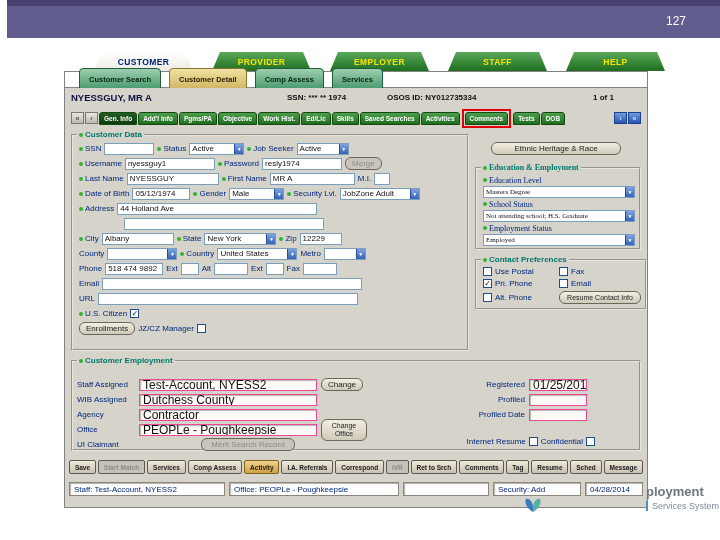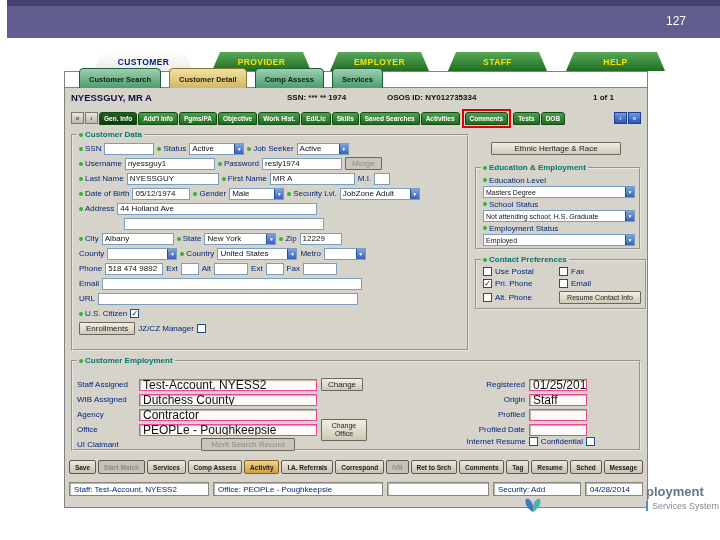--- a/index.html
+++ b/index.html
@@ -59,31 +59,31 @@
   .dot { width:4px; height:4px; border-radius:50%; background:#31b431; display:inline-block; flex:none; }
   .inp { background:#fff; border:1px solid #7b9ebd; height:12px; font-size:8px; padding:0 2px;
          display:flex; align-items:center; overflow:hidden; white-space:nowrap; color:#111; position:relative; }
   .dd { padding-right:12px; }
   .dda { position:absolute; right:-1px; top:-1px; bottom:-1px; width:10px;
          background:linear-gradient(#7fa3e0,#3763b8); border:1px solid #26509c; color:#fff; font-size:5px;
          display:flex; align-items:center; justify-content:center; }
   .cb { width:9px; height:9px; background:#fff; border:1px solid #1c4f8a; font-size:8px; line-height:8px;
         display:flex; align-items:center; justify-content:center; color:#111; flex:none; }
   .btn { height:13px; padding:0 6px; background:linear-gradient(#f2eee2,#cfc9b8); border:1px solid #6b675f;
-         border-radius:1px; font-size:8px; color:#222; display:flex; align-items:center; justify-content:center;
+         border-radius:6px; font-size:8px; color:#222; display:flex; align-items:center; justify-content:center;
          white-space:nowrap; }
   .btn.disabled { background:#c9c5bd; color:#8e8a82; }
 
   .w16{width:16px}.w18{width:18px}.w34{width:34px}.w42{width:42px}.w50{width:50px}.w52{width:52px}
   .w55{width:55px}.w58{width:58px}.w70{width:70px}.w72{width:72px}.w80{width:80px}.w85{width:85px}
   .w90{width:90px}.w92{width:92px}.w200{width:200px}.w260{width:260px}
   .sp44{width:42px;flex:none}
 
   .ethnic { margin:12px 0 8px 16px; width:130px; }
-  .edu { width:166px; }
+  .edu { width:166px;font-family:Liberation Serif, serif; }
   .edu .frow { height:12px; }
   .edu .inp { width:152px; font-size:7px; }
   .contact { width:166px; margin-top:5px; }
   .cgrid { display:grid; grid-template-columns:76px 82px; row-gap:3px; font-size:8px; align-items:center; padding:1px 0 2px 2px; }
   .citem { display:flex; align-items:center; gap:3px; color:#00267c; }
 
   .aleft { position:absolute; left:4px; top:12px; width:345px; }
   .arow { display:flex; align-items:center; gap:4px; height:15px; font-size:8px; }
   .albl { width:58px; color:#00267c; white-space:nowrap; }
   .abox { background:#fbfaf6; border:1px solid #ec4899; box-shadow:inset 1px 1px 1px #b9b5ad;
@@ -103,21 +103,21 @@
   .bbtn { flex:auto; height:14px; padding:0 3px; background:linear-gradient(#efe9dc,#c9c2b2);
           border:1px solid #5e5a52; border-radius:2px; font-size:6.5px; color:#1b1b1b; font-weight:bold;
           display:flex; align-items:center; justify-content:center; white-space:nowrap; }
   .bbtn.disabled { background:#c6c2ba; color:#8e8a82; }
   .bbtn.active { background:linear-gradient(#f2d38a,#cfa045); border-color:#7e6420; }
 
   .statusbar { position:absolute; left:4px; right:4px; top:394px; height:14px; display:flex; gap:4px; font-size:8px; }
   .sfield { background:#fff; border:1px solid #8a867e; box-shadow:inset 1px 1px 1px #b5b1a9;
             display:flex; align-items:center; padding:0 4px; color:#00267c; white-space:nowrap; overflow:hidden; }
   .sfield.spacer { flex:1; }
-  .sf150{width:140px}.sf180{width:170px}.sf64{width:88px}.sf56{width:58px}
+  .sf150{width:156px}.sf180{width:170px}.sf64{width:88px}.sf56{width:58px}
 
   
   .logo-graphic { position:absolute; left:522px; top:495px; }
   .logo-text { position:absolute; left:646px; top:484px; width:120px; }
   .logo-line1 { font-size:13px; font-weight:bold; color:#6a7680; }
   .logo-line2 { font-size:9px; color:#7f8a95; border-left:2px solid #4a90c0; padding-left:4px; margin-top:2px; }
 </style>
 </head>
 <body>
 
@@ -479,24 +479,20 @@
             <span class="btn disabled merit">Merit Search Record</span>
           </div>
         </div>
 
         <div class="aright">
           <div class="arow">
             <span class="albl">Registered</span>
             <span class="abox abox58">01/25/2014</span>
           </div>
           <div class="arow">
-            <span class="albl">Origin</span>
-            <span class="abox abox58">Staff</span>
-          </div>
-          <div class="arow">
             <span class="albl">Profiled</span>
             <span class="abox abox58"></span>
           </div>
           <div class="arow">
             <span class="albl">Profiled Date</span>
             <span class="abox abox58"></span>
           </div>
         </div>
 
         <div class="abottom">

